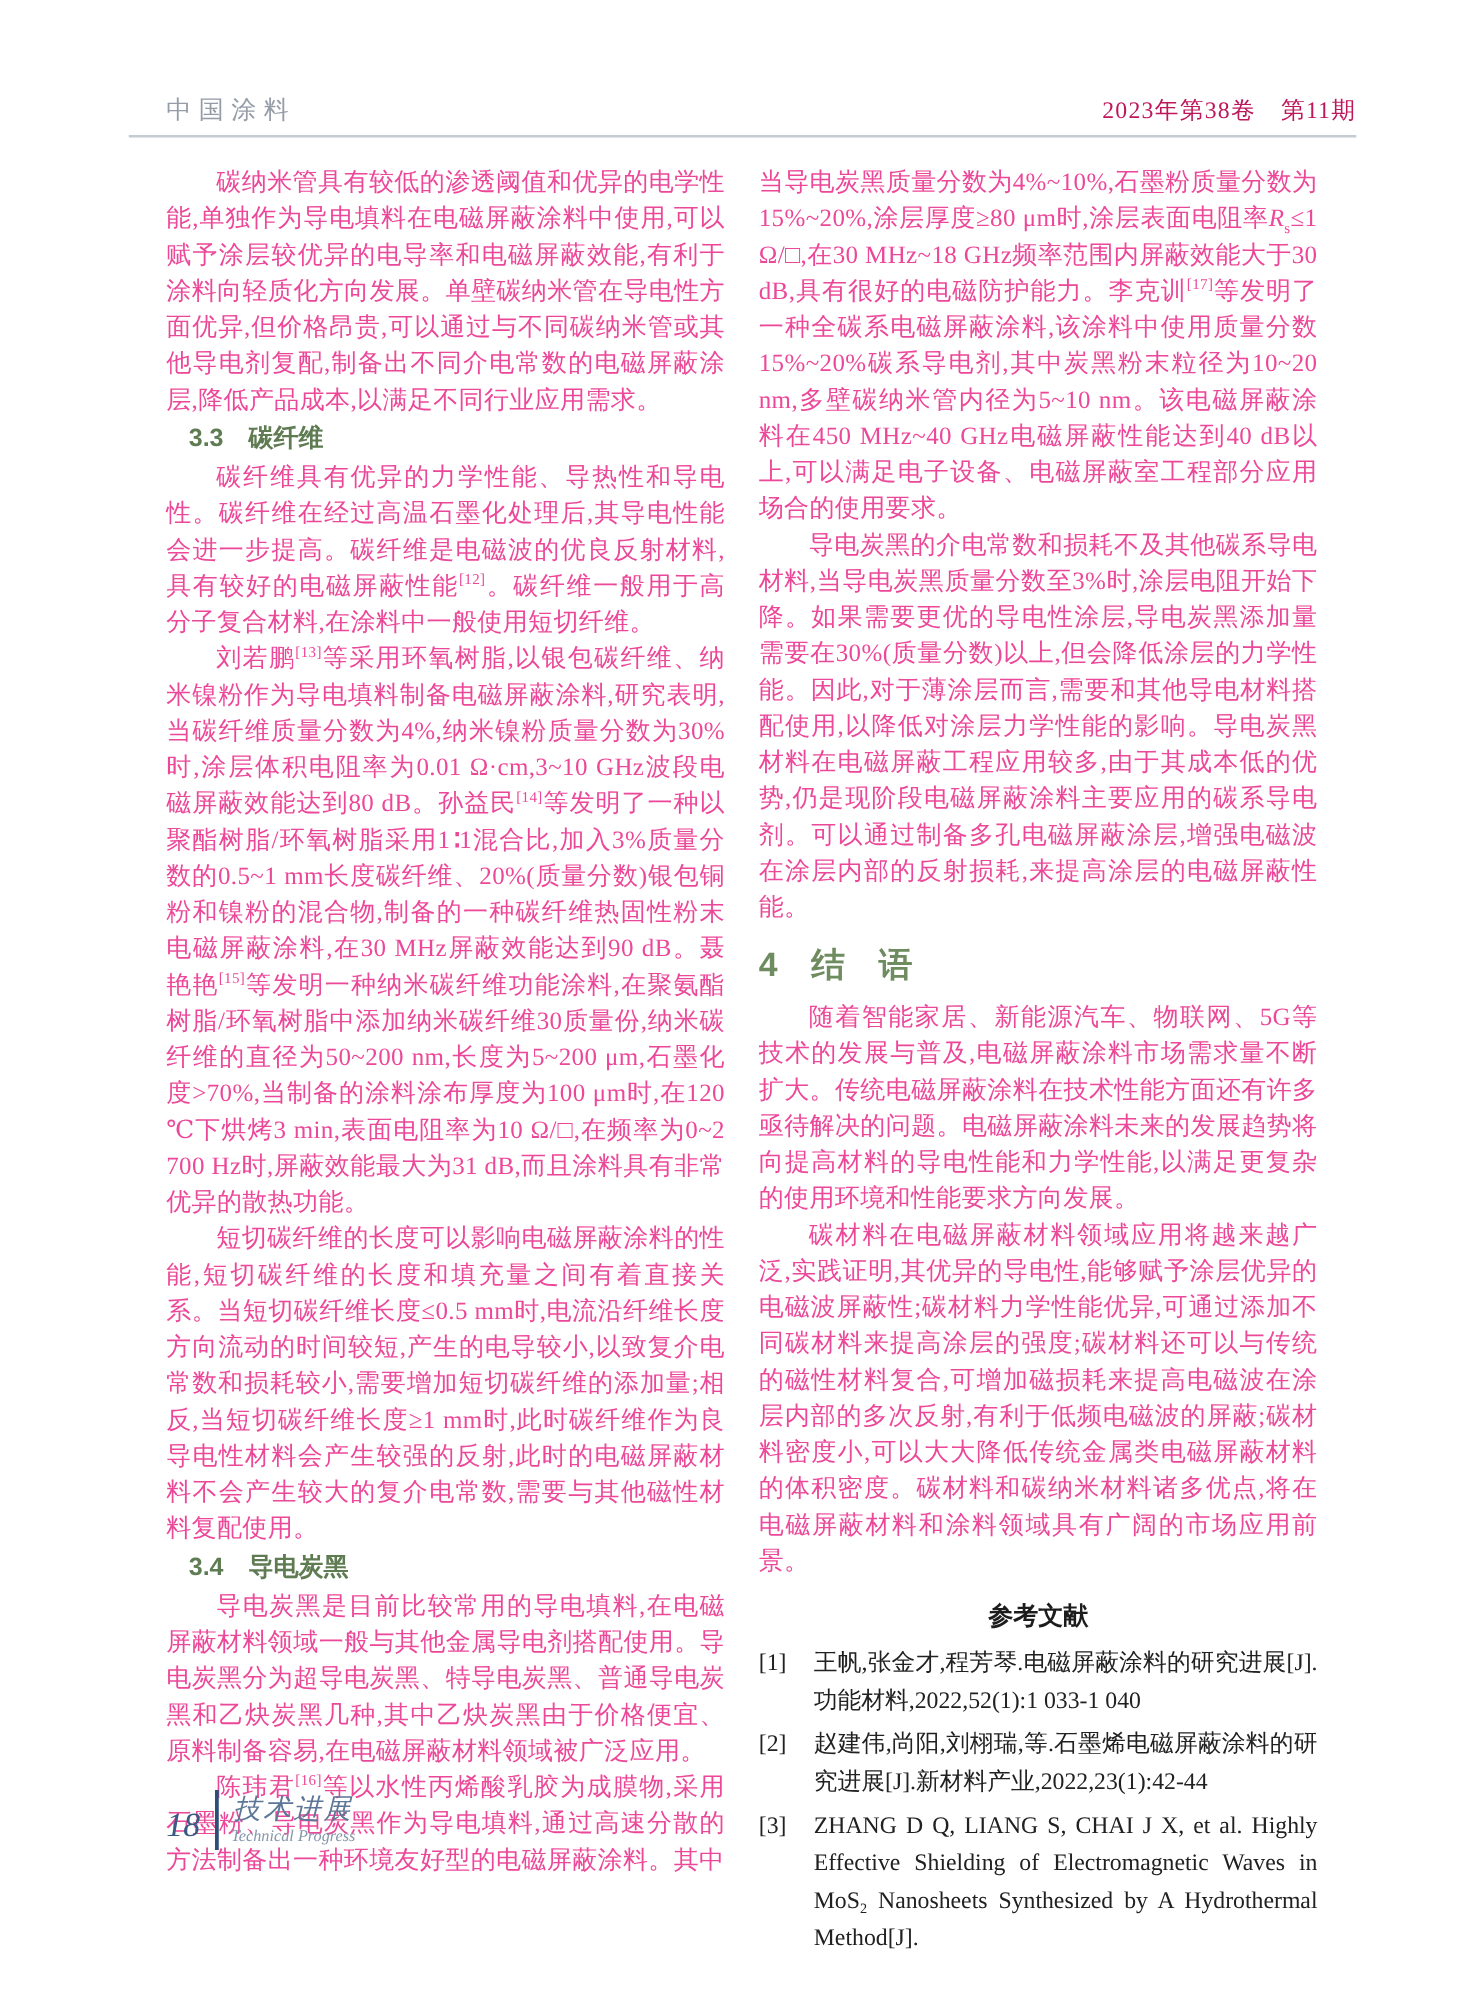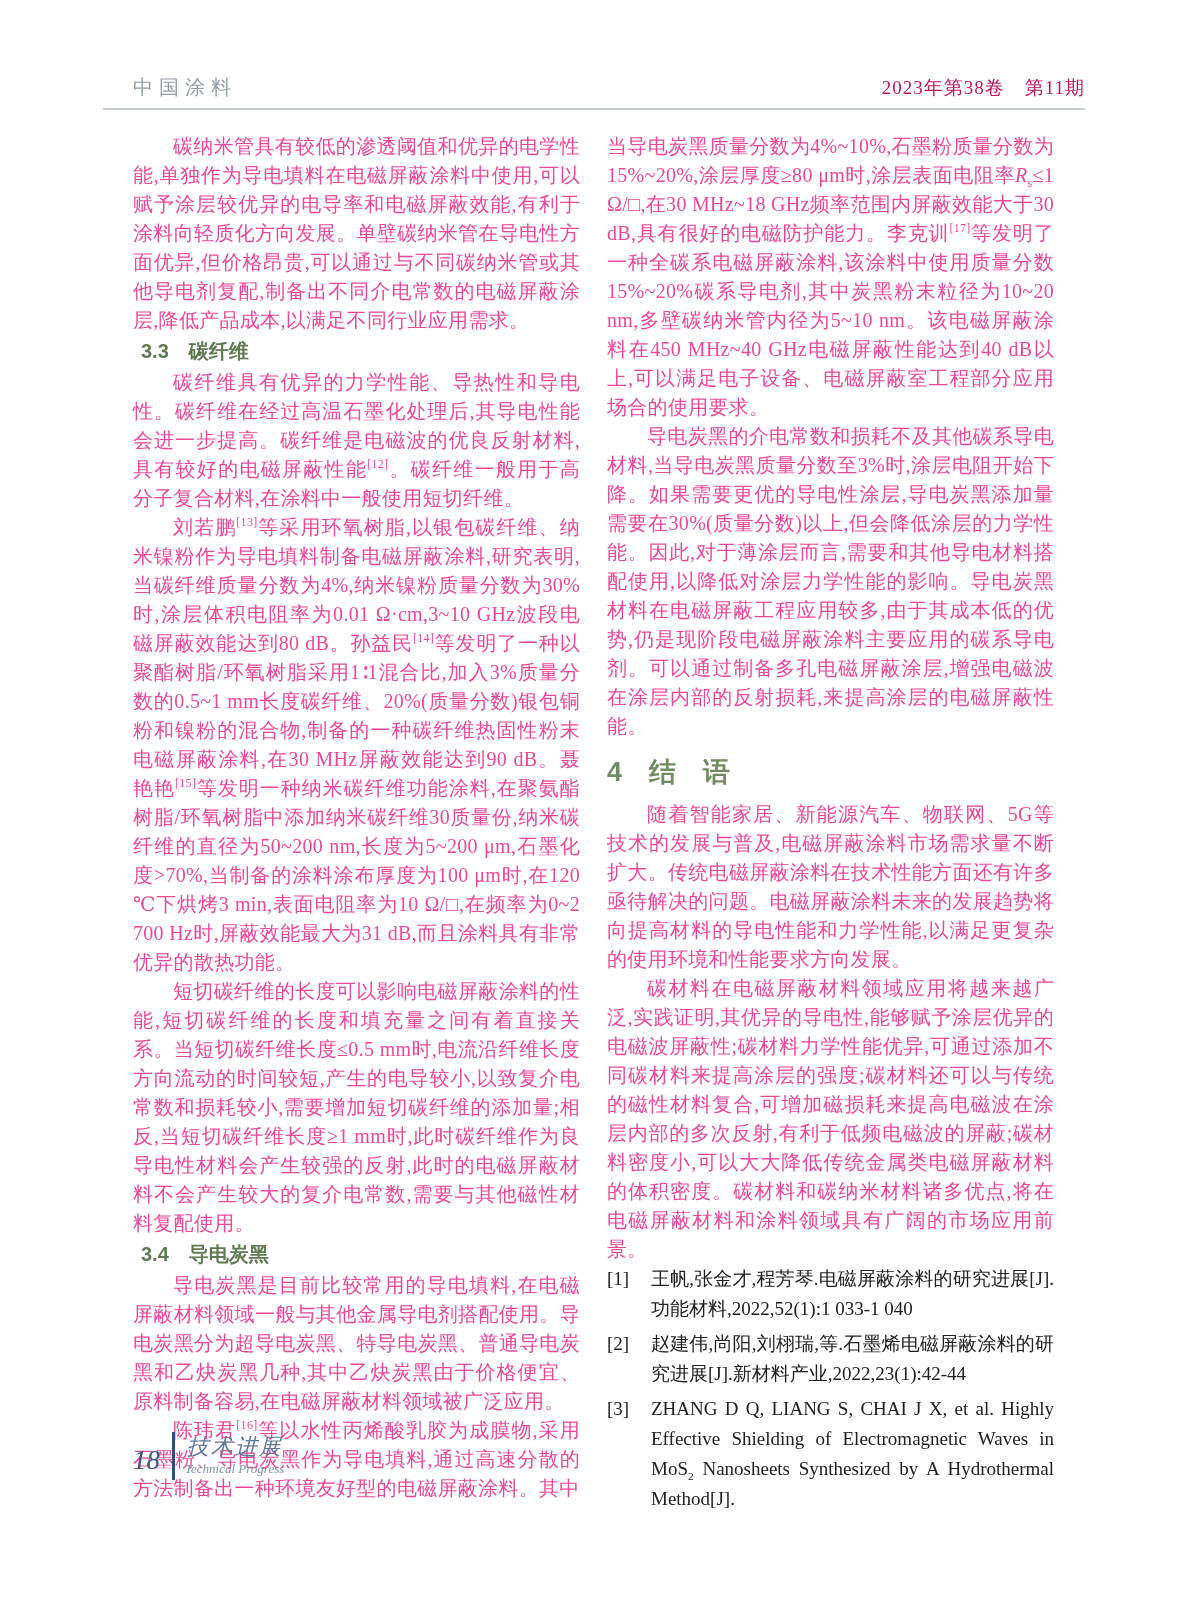--- a/index.html
+++ b/index.html
@@ -38,21 +38,21 @@
     text-align:justify;
     letter-spacing:0.3px;
     color:#ec4899;
   }
   .para.indent{text-indent:2em;}
   sup{font-size:0.60em;line-height:0;}
   sub{font-size:0.60em;line-height:0;}
   .h2{
     font-family:"Liberation Sans","DejaVu Sans",sans-serif;
     font-weight:bold;font-size:20px;line-height:31px;
-    color:#5e7b52;margin:1px 8px;
+    color:#5e7b52;margin:1px 18px;
   }
   .h1{
     font-family:"Liberation Sans","DejaVu Sans",sans-serif;
     font-weight:bold;font-size:27px;line-height:33px;
     color:#6f8c60;margin:15px 0 11px 0;
   }
   .ref-head{
     font-family:"Liberation Sans","DejaVu Sans",sans-serif;
     font-weight:bold;font-size:20px;line-height:30px;
     text-align:center;color:#1c1c1c;
@@ -108,20 +108,21 @@
         <div class="h2"><span>3.4　导电炭黑</span></div>
         <div class="para indent"><span>导电炭黑是目前比较常用的导电填料,在电磁屏蔽材料领域一般与其他金属导电剂搭配使用。导电炭黑分为超导电炭黑、特导电炭黑、普通导电炭黑和乙炔炭黑几种,其中乙炔炭黑由于价格便宜、原料制备容易,在电磁屏蔽材料领域被广泛应用。</span></div>
         <div class="para indent"><span>陈玮君</span><sup>[16]</sup><span>等以水性丙烯酸乳胶为成膜物,采用石墨粉、导电炭黑作为导电填料,通过高速分散的方法制备出一种环境友好型的电磁屏蔽涂料。其中</span></div>
       </div>
     <div class="col">
         <div class="para"><span>当导电炭黑质量分数为4%~10%,石墨粉质量分数为15%~20%,涂层厚度≥80 μm时,涂层表面电阻率</span><span style="font-style: italic;">R</span><sub>s</sub><span>≤1 Ω/□,在30 MHz~18 GHz频率范围内屏蔽效能大于30 dB,具有很好的电磁防护能力。李克训</span><sup>[17]</sup><span>等发明了一种全碳系电磁屏蔽涂料,该涂料中使用质量分数15%~20%碳系导电剂,其中炭黑粉末粒径为10~20 nm,多壁碳纳米管内径为5~10 nm。该电磁屏蔽涂料在450 MHz~40 GHz电磁屏蔽性能达到40 dB以上,可以满足电子设备、电磁屏蔽室工程部分应用场合的使用要求。</span></div>
         <div class="para indent"><span>导电炭黑的介电常数和损耗不及其他碳系导电材料,当导电炭黑质量分数至3%时,涂层电阻开始下降。如果需要更优的导电性涂层,导电炭黑添加量需要在30%(质量分数)以上,但会降低涂层的力学性能。因此,对于薄涂层而言,需要和其他导电材料搭配使用,以降低对涂层力学性能的影响。导电炭黑材料在电磁屏蔽工程应用较多,由于其成本低的优势,仍是现阶段电磁屏蔽涂料主要应用的碳系导电剂。可以通过制备多孔电磁屏蔽涂层,增强电磁波在涂层内部的反射损耗,来提高涂层的电磁屏蔽性能。</span></div>
         <div class="h1"><span>4　结　语</span></div>
         <div class="para indent"><span>随着智能家居、新能源汽车、物联网、5G等技术的发展与普及,电磁屏蔽涂料市场需求量不断扩大。传统电磁屏蔽涂料在技术性能方面还有许多亟待解决的问题。电磁屏蔽涂料未来的发展趋势将向提高材料的导电性能和力学性能,以满足更复杂的使用环境和性能要求方向发展。</span></div>
         <div class="para indent"><span>碳材料在电磁屏蔽材料领域应用将越来越广泛,实践证明,其优异的导电性,能够赋予涂层优异的电磁波屏蔽性;碳材料力学性能优异,可通过添加不同碳材料来提高涂层的强度;碳材料还可以与传统的磁性材料复合,可增加磁损耗来提高电磁波在涂层内部的多次反射,有利于低频电磁波的屏蔽;碳材料密度小,可以大大降低传统金属类电磁屏蔽材料的体积密度。碳材料和碳纳米材料诸多优点,将在电磁屏蔽材料和涂料领域具有广阔的市场应用前景。</span></div>
+        <div class="ref-head"><span>参考文献</span></div>
         <div class="ref">
           <span class="ref-label">[1]</span>
           <span class="ref-text"><span>王帆,张金才,程芳琴.电磁屏蔽涂料的研究进展[J].功能材料,2022,52(1):1 033-1 040</span></span>
         </div>
         <div class="ref">
           <span class="ref-label">[2]</span>
           <span class="ref-text"><span>赵建伟,尚阳,刘栩瑞,等.石墨烯电磁屏蔽涂料的研究进展[J].新材料产业,2022,23(1):42-44</span></span>
         </div>
         <div class="ref">
           <span class="ref-label">[3]</span>

